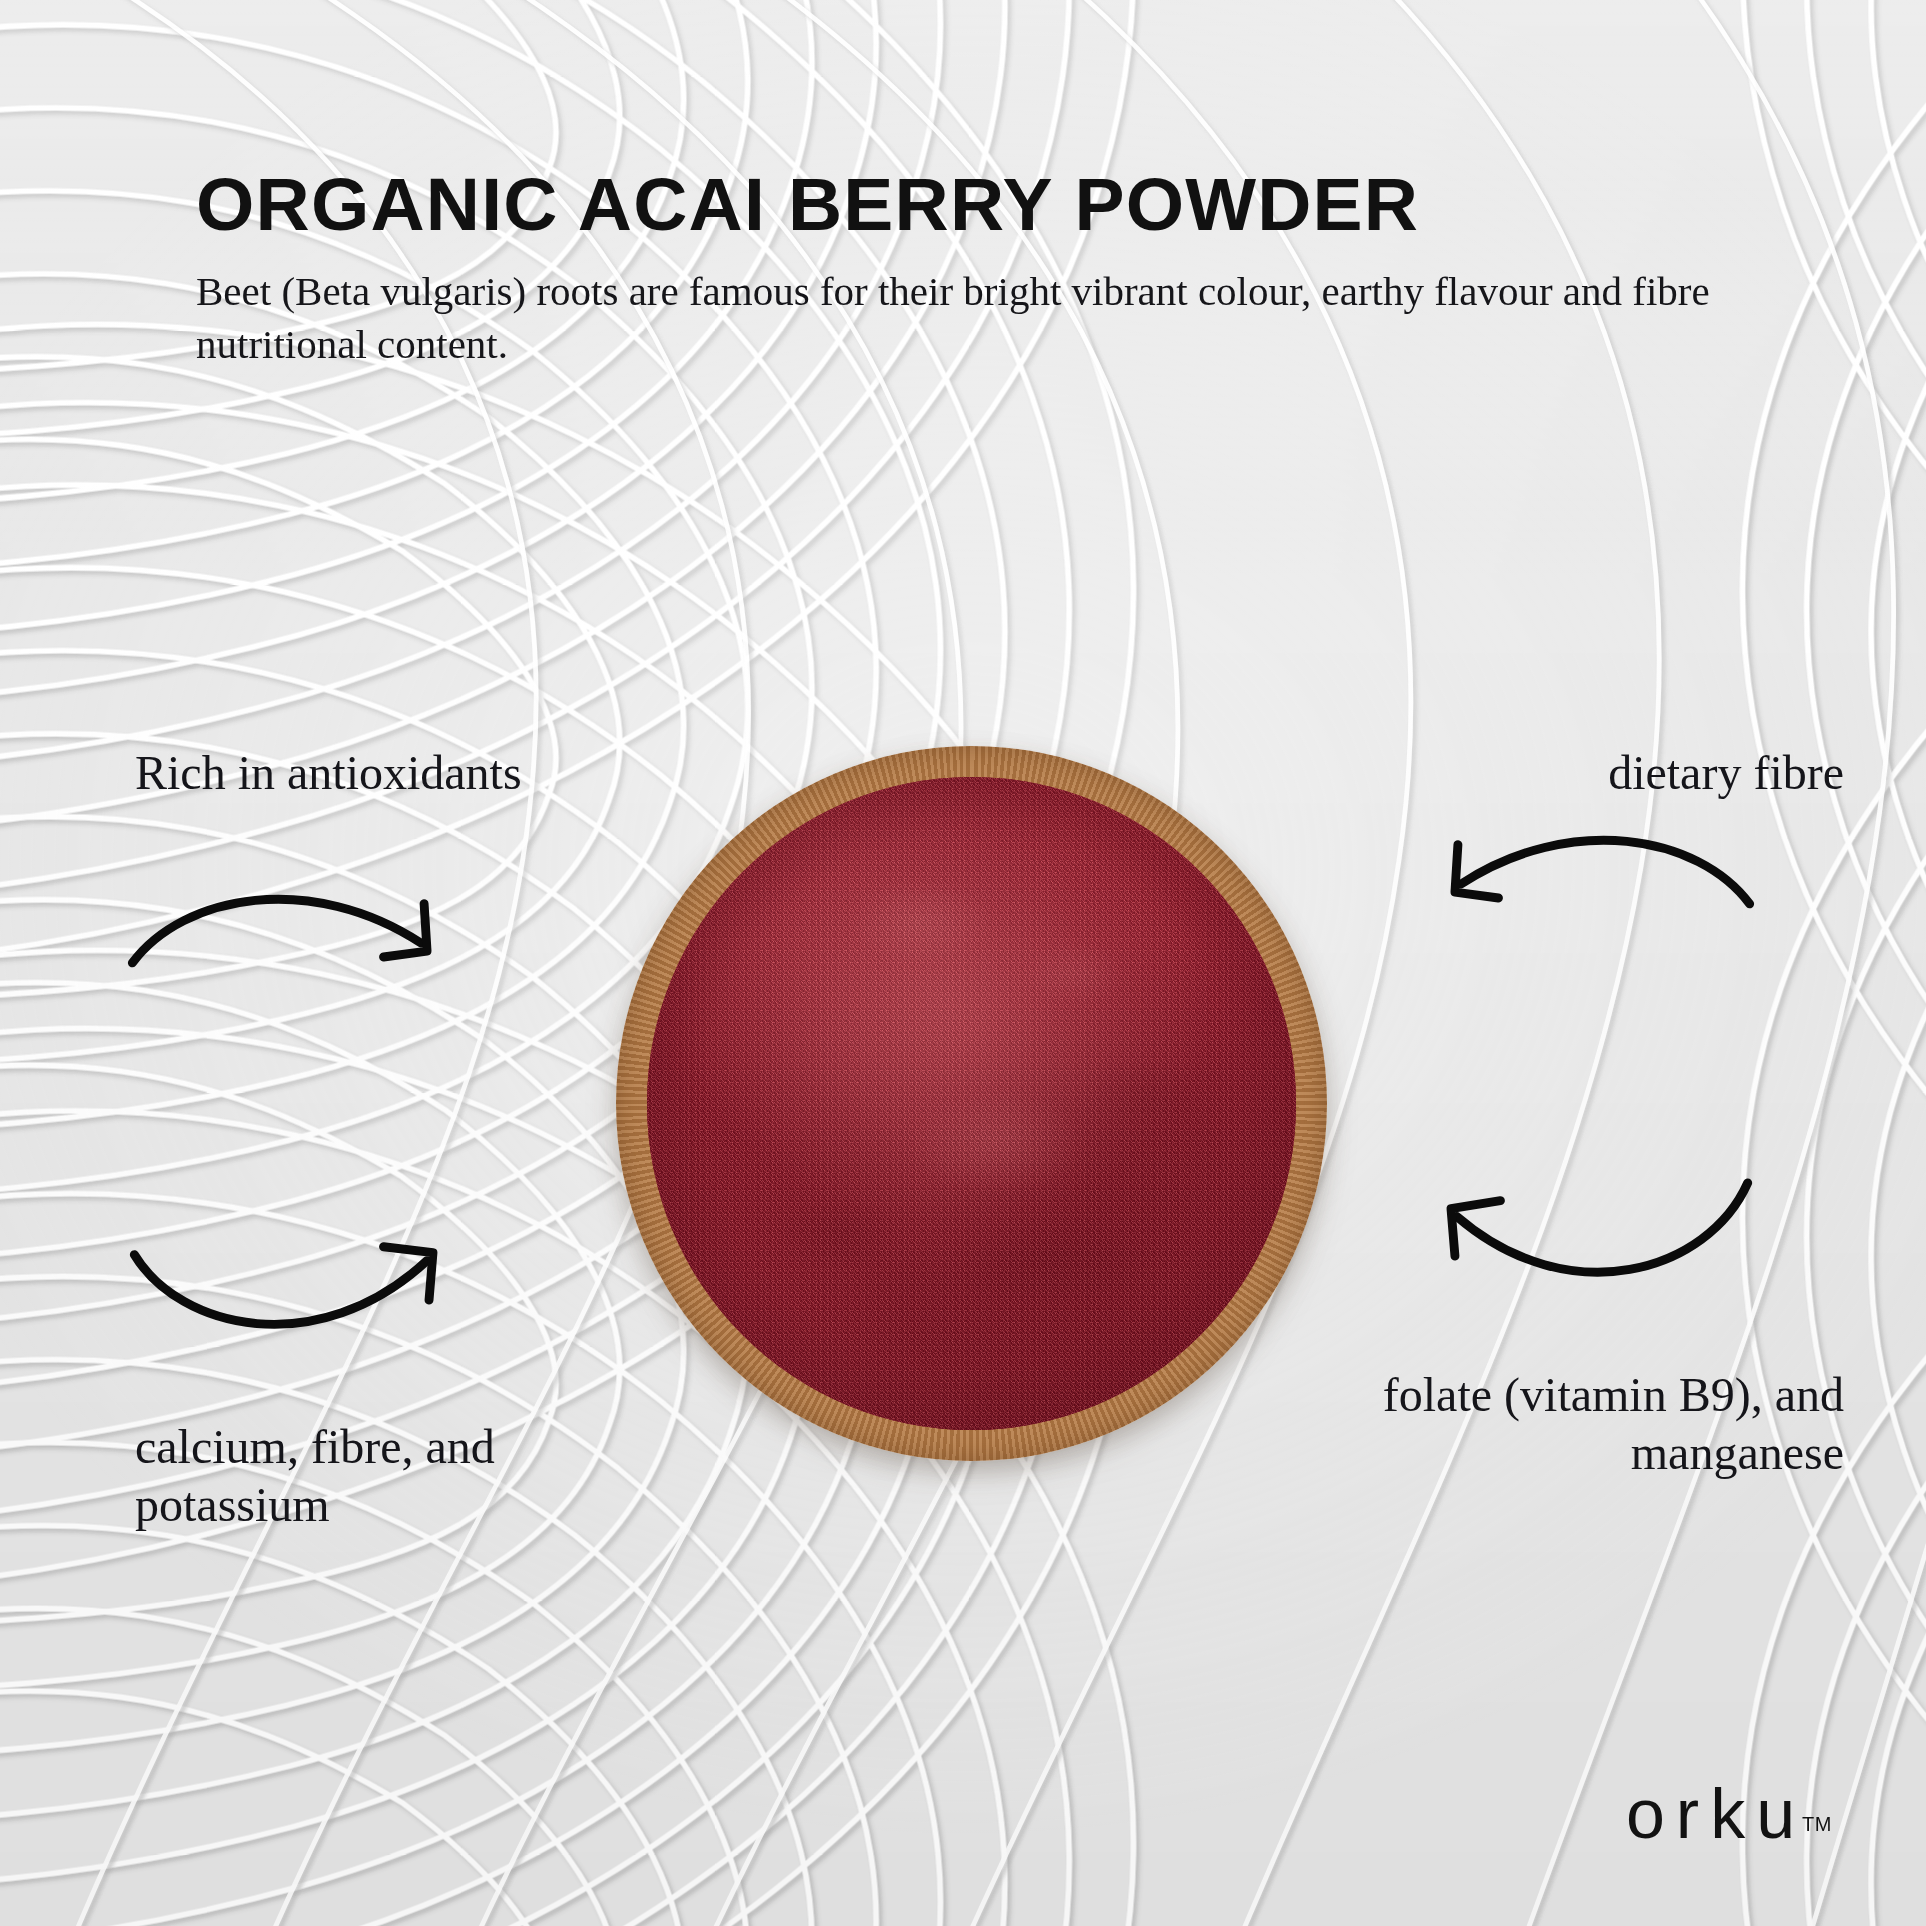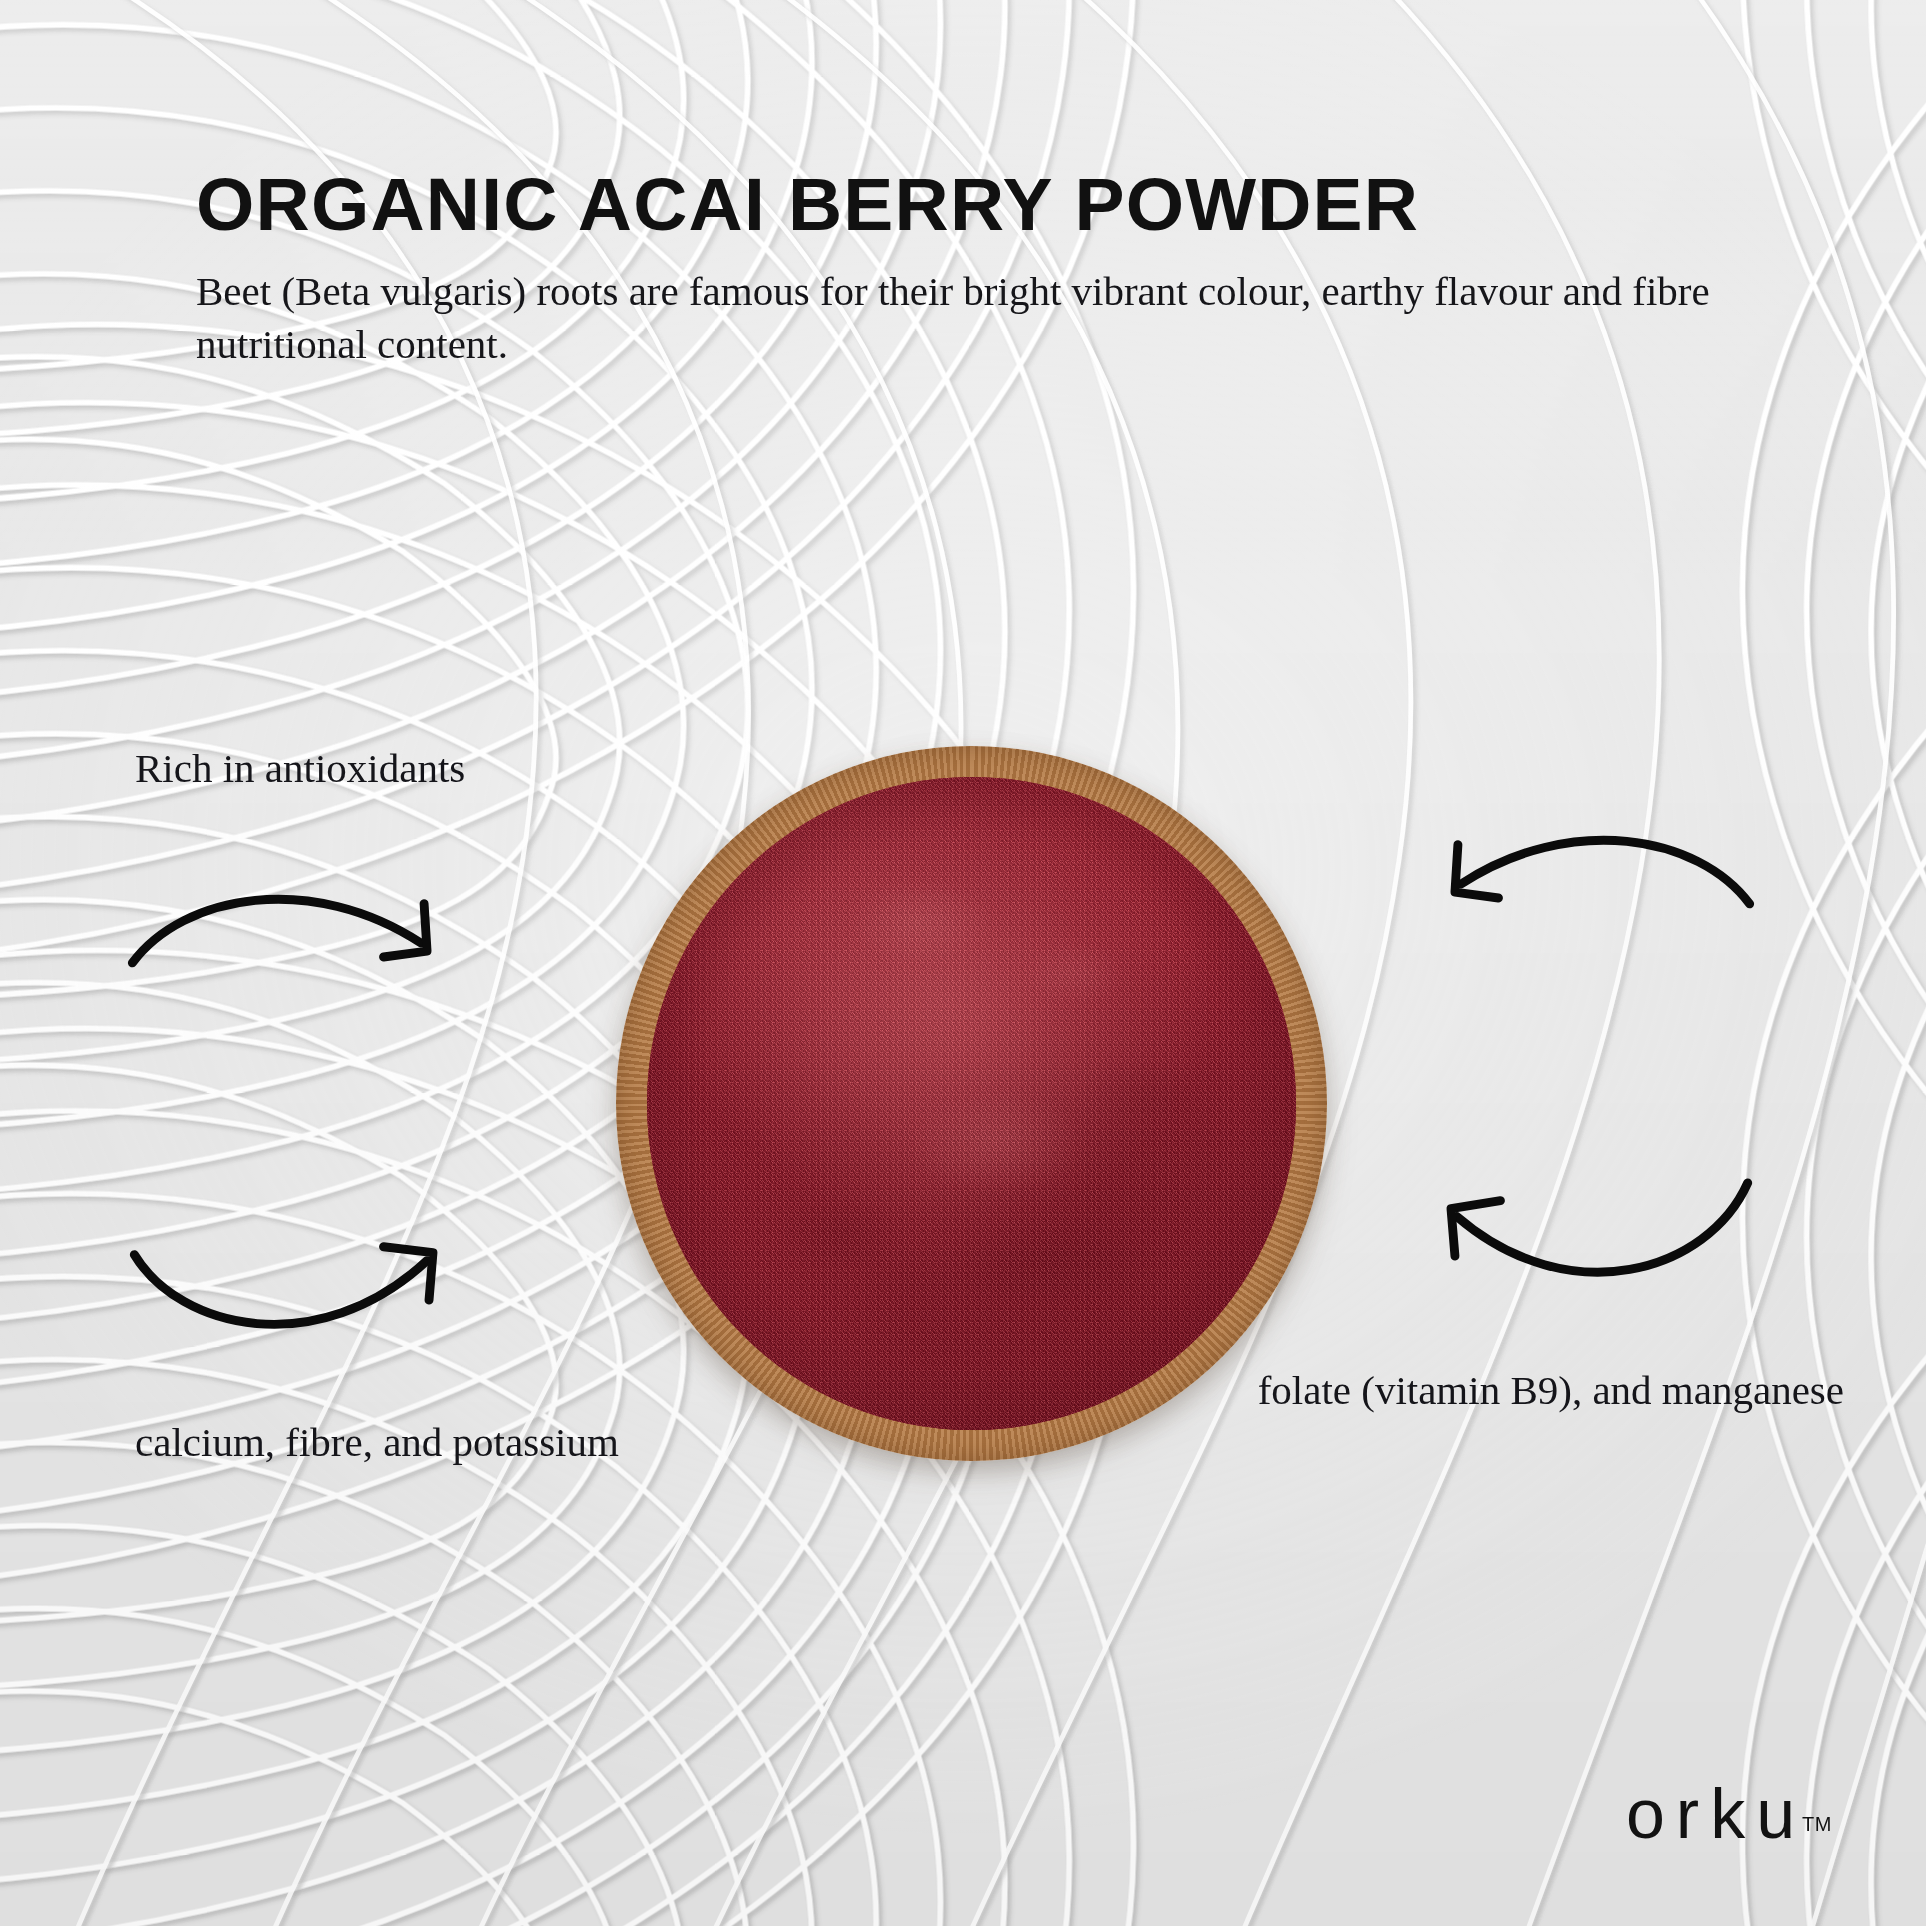--- a/index.html
+++ b/index.html
@@ -162,21 +162,21 @@
     background:
       radial-gradient(ellipse 62% 52% at 46% 34%, rgba(255,190,185,.13), rgba(0,0,0,0) 66%),
       radial-gradient(circle at 50% 50%, rgba(0,0,0,0) 58%, rgba(52,4,14,.38) 100%);
   }
 
   
   .label {
     position: absolute;
     font-family: "Liberation Serif", serif;
     font-weight: 400;
-    font-size: 41px;
+    font-size: 48px;
     line-height: 1.20;
     color: #15151a;
   }
   .label.left  { text-align: left; }
   .label.right { text-align: right; }
 
   #label-antioxidants   { left: 135px;  top: 744px;  width: 554px; }
   #label-minerals       { left: 135px;  top: 1418px; width: 554px; }
   #label-fibre          { right: 83px;  top: 744px;  width: 614px; }
   #label-vitamins       { right: 83px;  top: 1366px; width: 634px; }
@@ -294,20 +294,21 @@
         <div class="powder-grain"></div>
         <div class="powder-sheen"></div>
       </div>
     </div>
   </div>
 
   <div class="label left" id="label-antioxidants">Rich in antioxidants</div>
 
   <div class="label left" id="label-minerals">calcium, fibre, and potassium</div>
 
+  <div class="label right" id="label-fibre">dietary fibre</div>
 
   <div class="label right" id="label-vitamins">folate (vitamin B9), and manganese</div>
 
   <div class="arrow" id="arrow-top-left">
     <svg width="347" height="178" viewBox="0 0 350 180" aria-hidden="true">
       <path d="M8,98 C 60,28 190,6 300,78"></path>
       <path d="M303,38 L306,86 L262,92"></path>
     </svg>
   </div>
 

